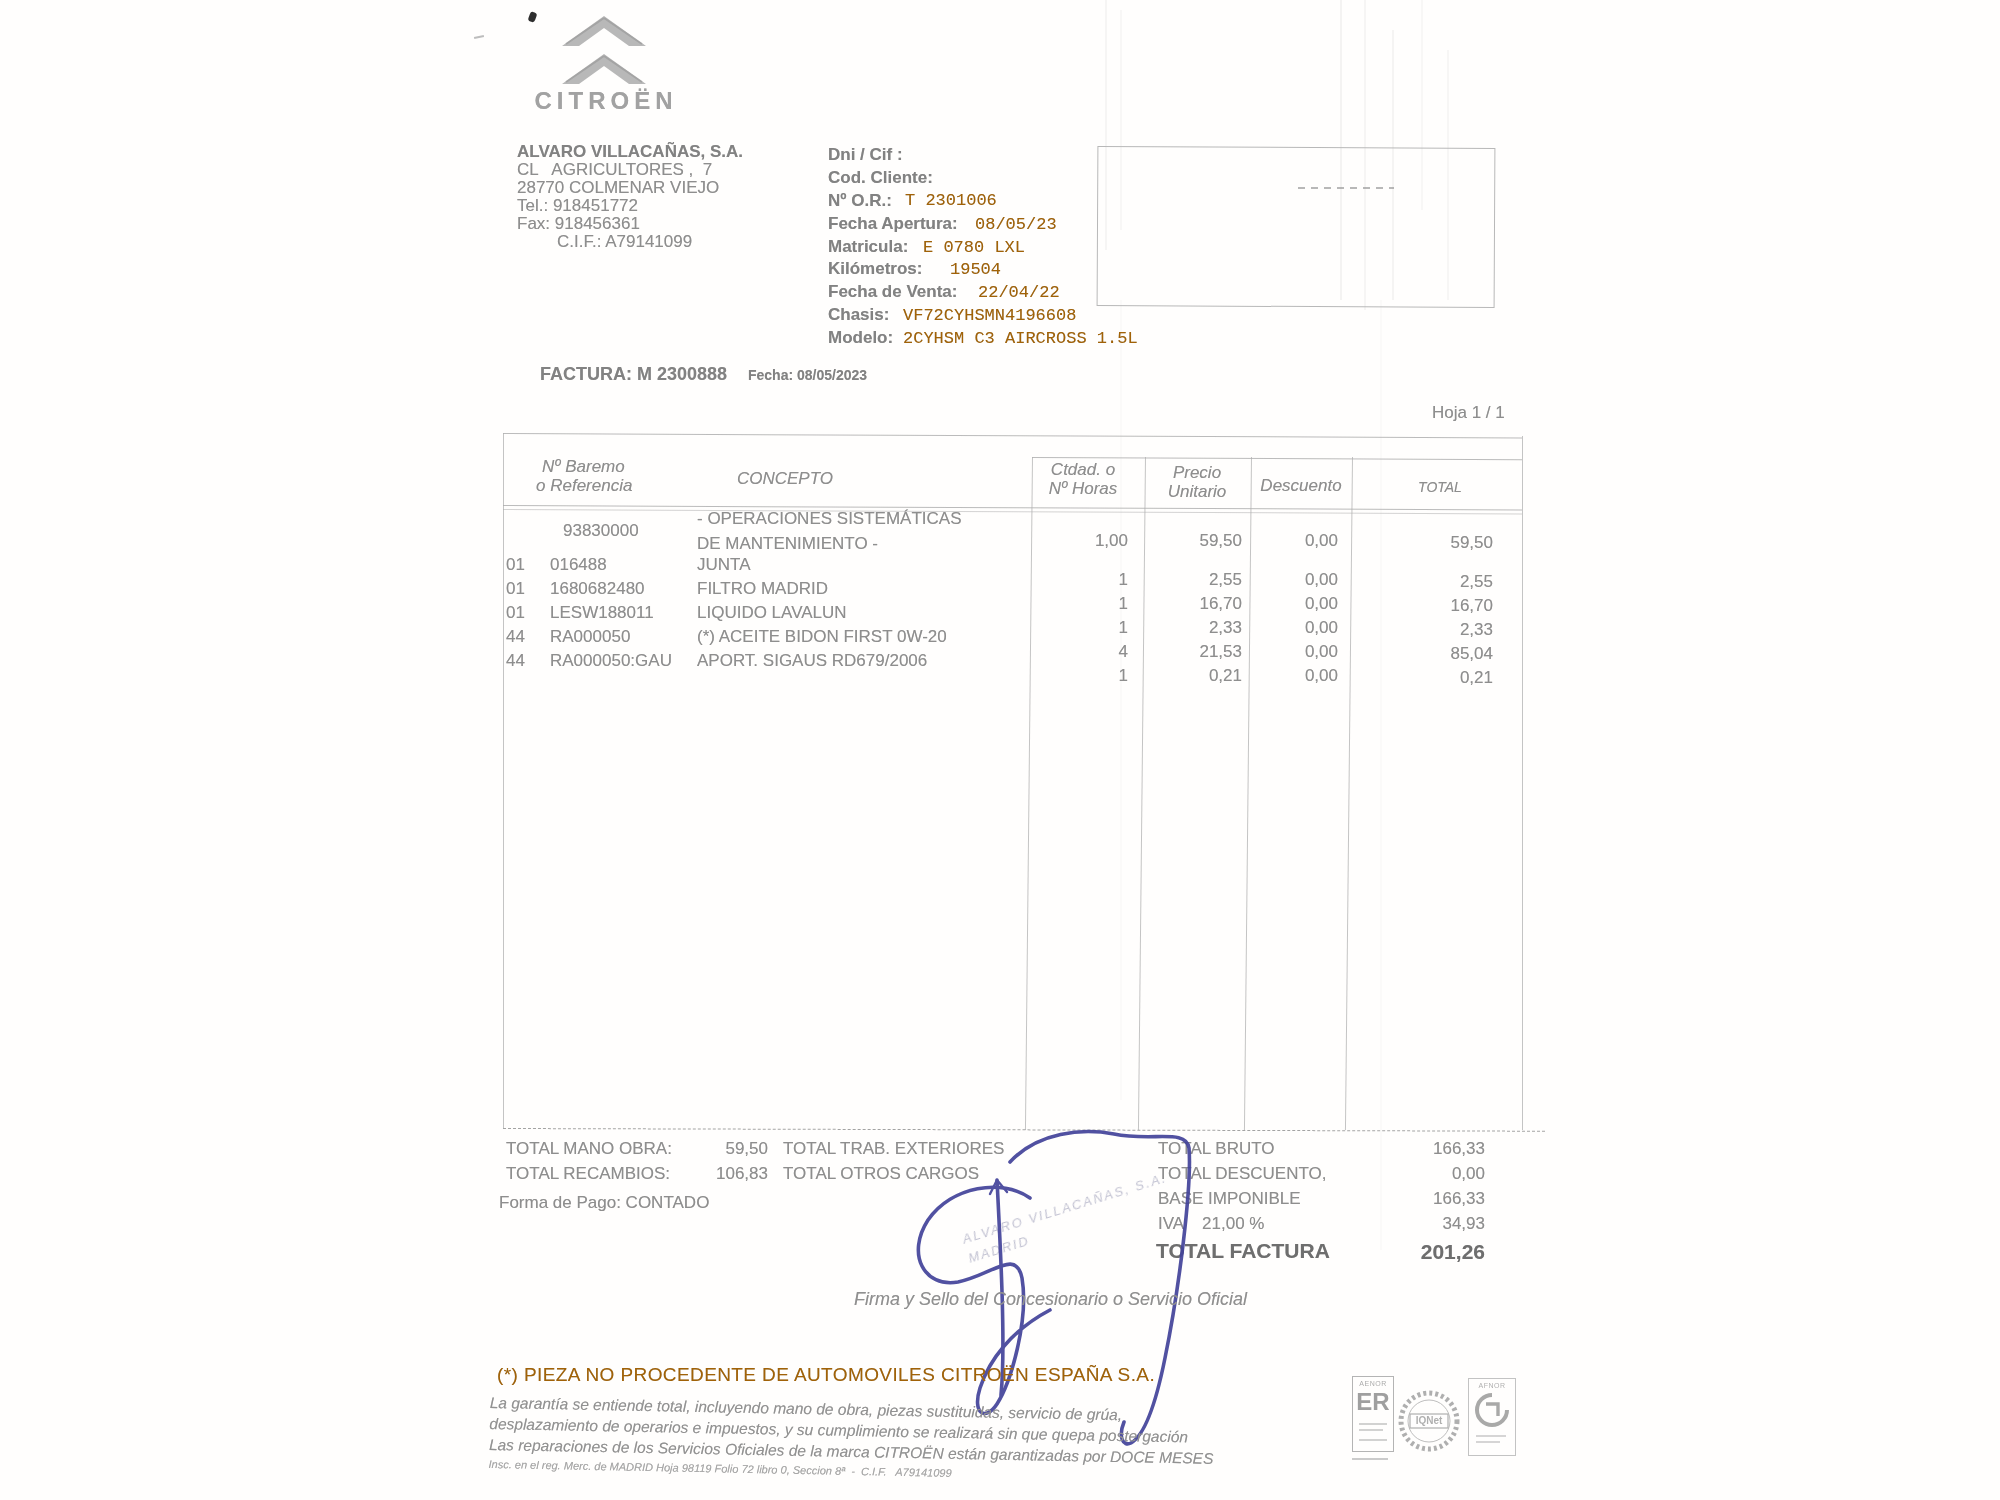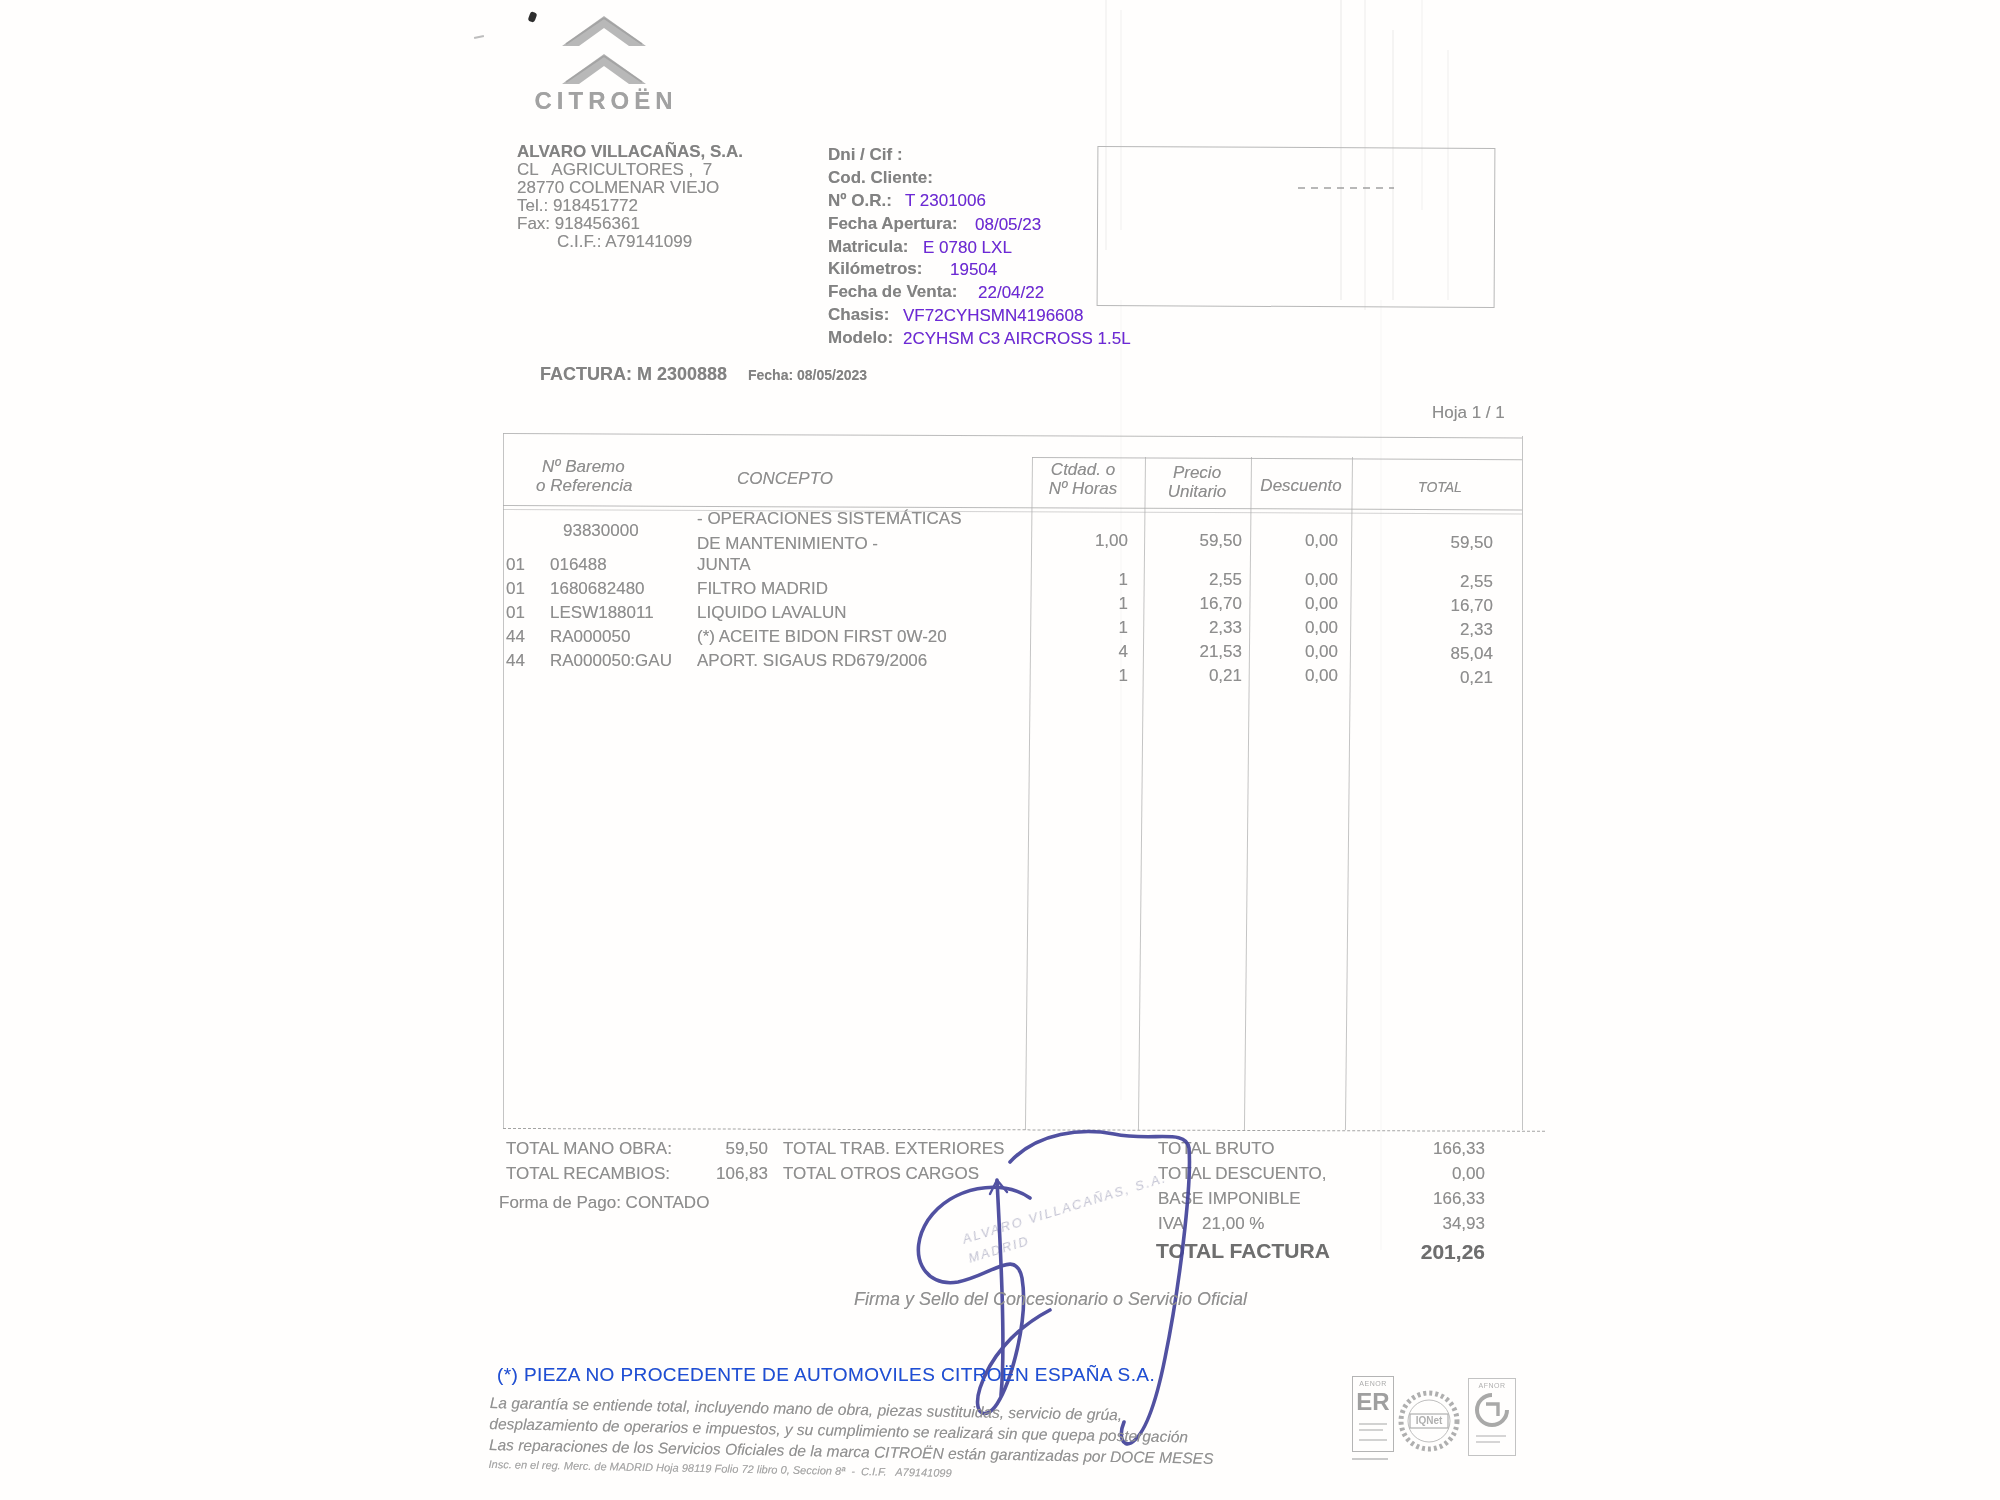--- a/index.html
+++ b/index.html
@@ -1,21 +1,21 @@
 <!DOCTYPE html>
 <html><head>
 <meta charset="utf-8">
 <style>
   html,body{margin:0;padding:0;background:#ffffff;}
   .canvas{position:relative;width:2000px;height:1500px;background:#fffefd;overflow:hidden;
           font-family:"Liberation Sans", sans-serif;}
   .t{position:absolute;white-space:pre;color:#8e8e8e;font-size:17px;line-height:1.1;
      text-shadow:0 0 0.6px rgba(140,140,140,.5);}
   .b{font-weight:bold;color:#828282;}
-  .val{color:#6d28d9;}
+  .val{color:#a16207;font-family:Liberation Mono, monospace;}
   .it{font-style:italic;}
   .hl{position:absolute;background:#aaaaaa;height:1px;opacity:.8;}
   .vl{position:absolute;background:#b0b0b0;width:1px;opacity:.75;}
   .dash{position:absolute;border-top:1px dashed #9a9a9a;height:0;opacity:.9;}
   .wrap{white-space:normal;}
   .num{text-align:right;}
   .ctr{text-align:center;}
   .streak{position:absolute;background:#8f8f8f;width:2px;}
   .stampTxt{position:absolute;color:rgba(110,112,150,.42);font-style:italic;
             filter:blur(.7px);transform:rotate(-17deg);font-size:13px;line-height:20px;letter-spacing:2px;}
@@ -175,21 +175,21 @@
     <g fill="none" stroke="#43439a" stroke-width="3.6" stroke-linecap="round" opacity=".92">
       <path d="M130,72 C158,42 202,38 234,44 C272,52 306,38 309,58 C312,96 299,200 285,268 C275,318 263,346 251,353 C243,357 238,347 244,332"></path>
       <path d="M150,108 C122,88 72,96 48,130 C26,164 44,198 78,192 C112,185 136,158 142,188 C149,230 131,292 117,314 C105,332 92,323 100,298 C109,270 132,240 170,220"></path>
       <path d="M117,90 C120,150 126,255 121,305"></path>
       <path d="M117,90 L110,104 M117,90 L127,102" stroke-width="2.4"></path>
     </g>
   </svg>
 
   <div class="t it ctr" style="left:838px;top:1290px;width:425px;font-size:18px;color:#909090;">Firma y Sello del Concesionario o Servicio Oficial</div>
 
-  <div class="t" style="left:497px;top:1365px;font-size:19px;letter-spacing:.4px;color:#1d4ed8;">(*) PIEZA NO PROCEDENTE DE AUTOMOVILES CITROËN ESPAÑA S.A.</div>
+  <div class="t" style="left:497px;top:1365px;font-size:19px;letter-spacing:.4px;color:#a16207;">(*) PIEZA NO PROCEDENTE DE AUTOMOVILES CITROËN ESPAÑA S.A.</div>
   <div style="position:absolute;left:490px;top:1392px;transform:rotate(1.1deg);transform-origin:left top;">
     <div class="t it" style="position:static;display:block;font-size:15.5px;line-height:21px;color:#929292;">La garantía se entiende total, incluyendo mano de obra, piezas sustituidas, servicio de grúa,</div>
     <div class="t it" style="position:static;display:block;font-size:15.5px;line-height:21px;color:#929292;">desplazamiento de operarios e impuestos, y su cumplimiento se realizará sin que quepa postergación</div>
     <div class="t it" style="position:static;display:block;font-size:15.5px;line-height:21px;color:#929292;">Las reparaciones de los Servicios Oficiales de la marca CITROËN están garantizadas por DOCE MESES</div>
     <div class="t it" style="position:static;display:block;font-size:11px;line-height:18px;color:#a7a7a7;">Insc. en el reg. Merc. de MADRID Hoja 98119 Folio 72 libro 0, Seccion 8ª  -  C.I.F.   A79141099</div>
   </div>
 
   <div style="position:absolute;left:1352px;top:1376px;width:40px;height:74px;border:1px solid #a8a8a8;opacity:.85;">
     <div class="t ctr certLbl" style="left:0;top:3px;width:40px;font-size:7px;letter-spacing:.5px;">AENOR</div>
     <div class="t ctr certLbl" style="left:0;top:12px;width:40px;font-size:24px;font-weight:bold;color:#8f8f8f;">ER</div>

